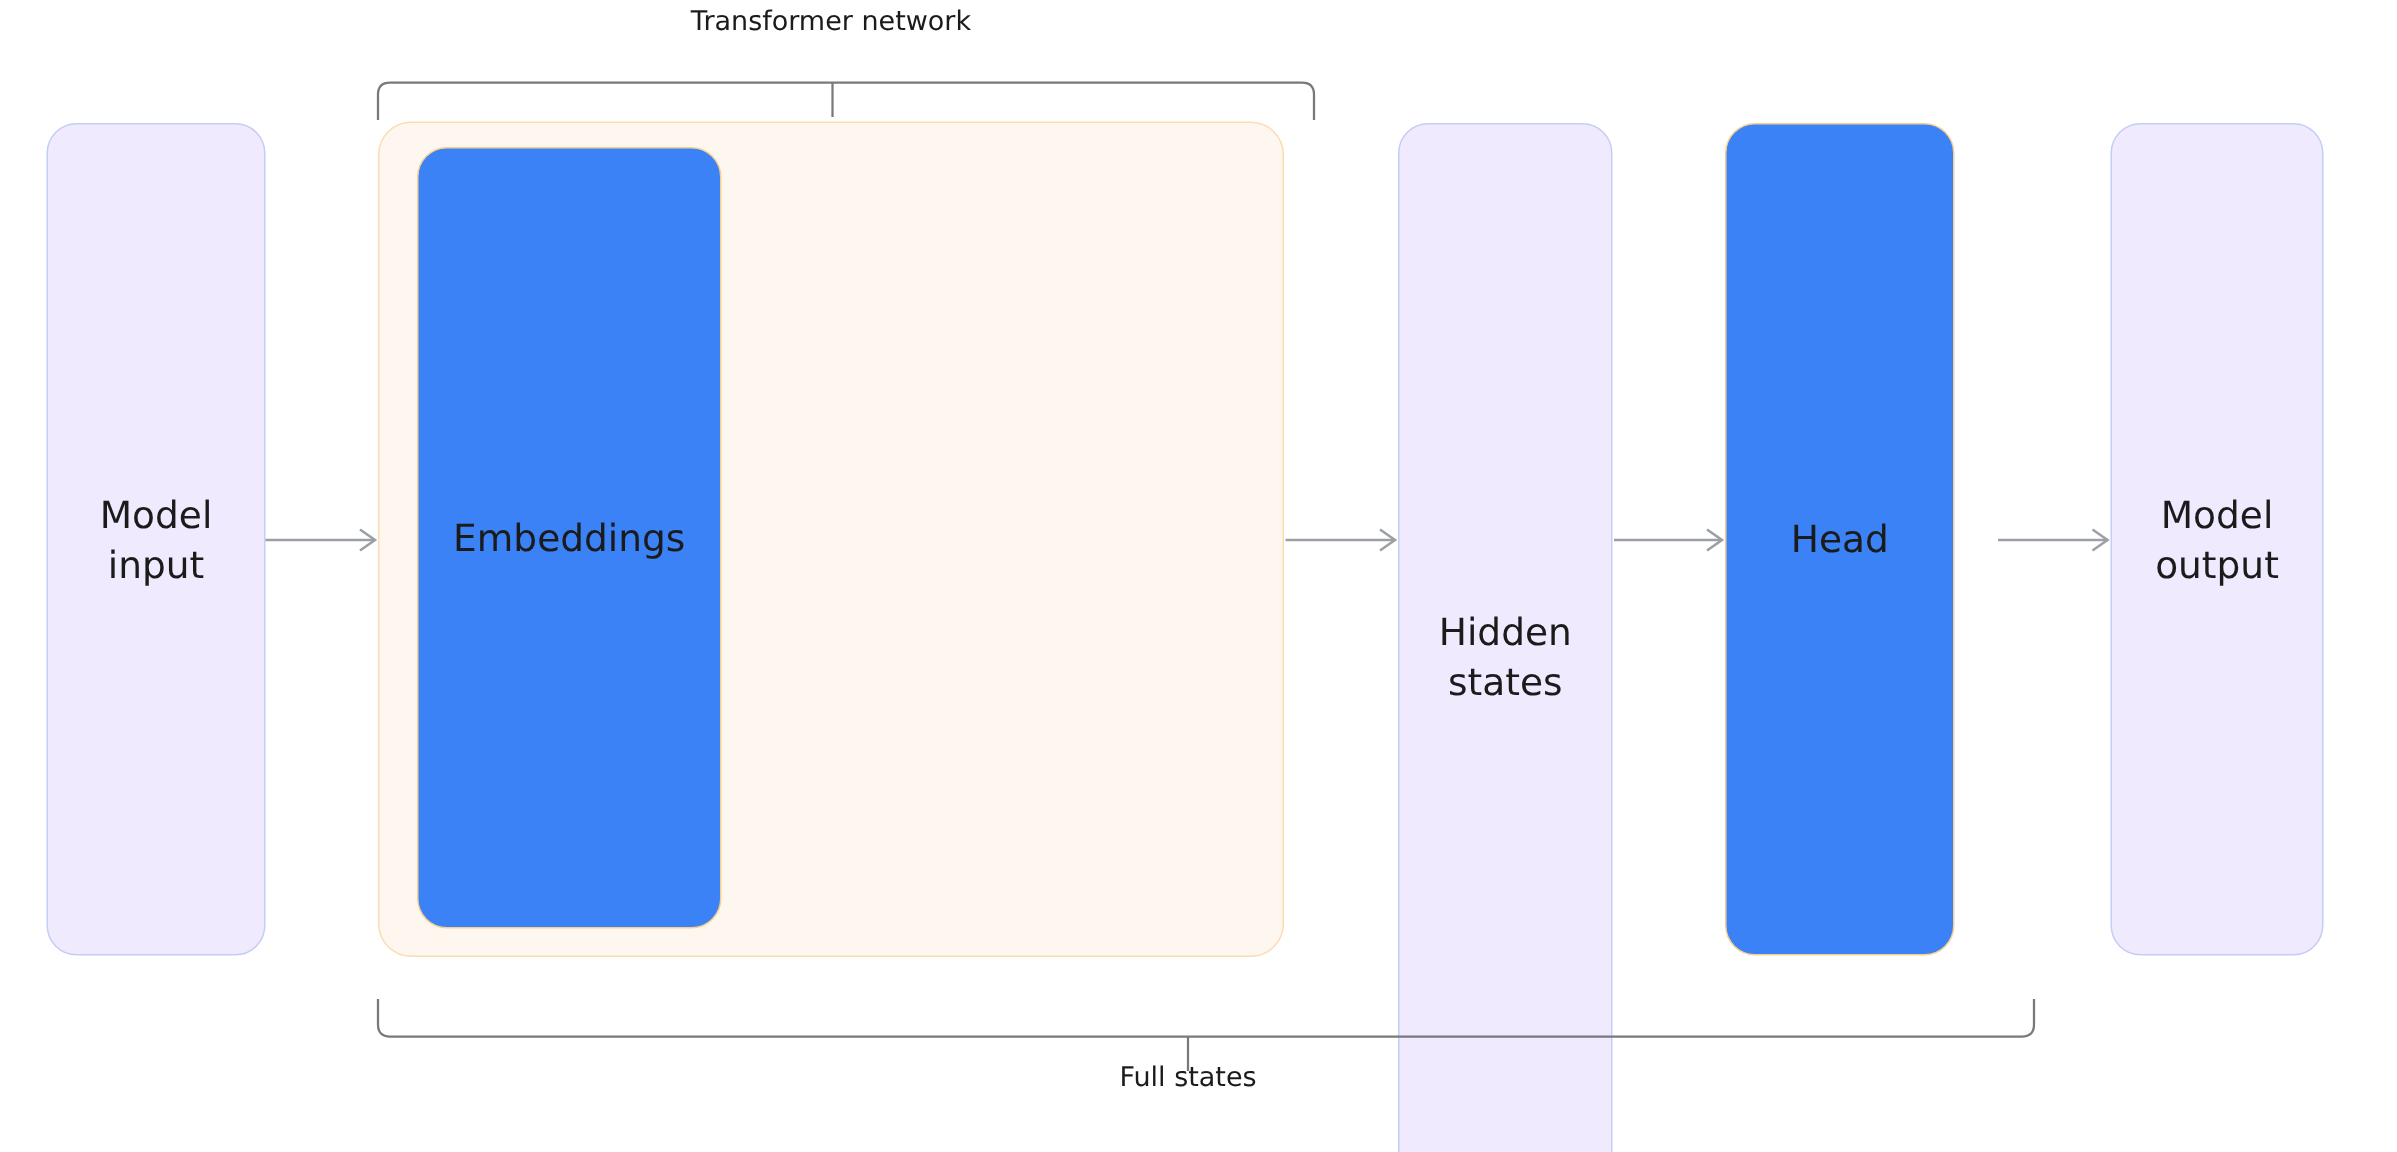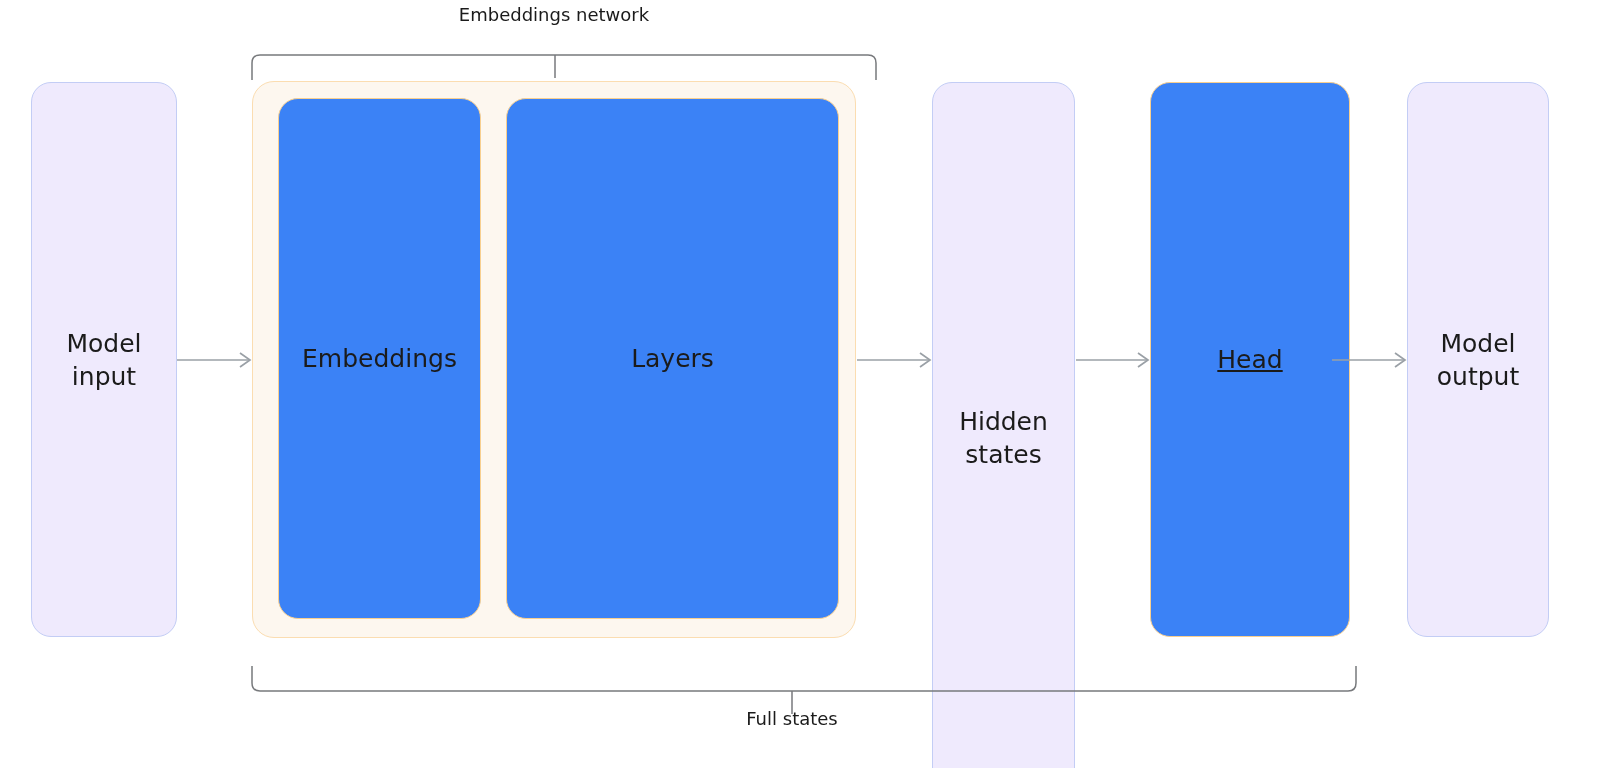--- a/index.html
+++ b/index.html
@@ -88,40 +88,39 @@
     color: #1b1b1b;
     text-align: center;
     white-space: nowrap;
   }
 </style>
 </head>
 <body>
 
 <div id="canvas">
 
-  <div class="bracket-label" style="left:414px; top:4px; width:280px;">Embeddings network</div>
+  <div class="bracket-label" style="left:414px; top:4px; width:280px;">Transformer network</div>
 
   <svg class="bracket-svg" style="left:248px; top:50px;" width="632" height="36" viewBox="0 0 632 36">
     <path class="bracket-path" d="M 4 30 L 4 13 Q 4 5 12 5 L 300 5 L 300 5 L 620 5 Q 628 5 628 13 L 628 30"></path>
     <path class="bracket-path" d="M 307 5 L 307 28"></path>
   </svg>
 
   <div class="container-box" style="left:252px; top:81px; width:604px; height:557px;"></div>
 
   <div class="node purple" style="left:31px; top:82px; width:146px; height:555px;">Model
 input</div>
 
   <div class="node amber" style="left:278px; top:98px; width:203px; height:521px;">Embeddings</div>
 
-  <div class="node amber" style="left:506px; top:98px; width:333px; height:521px;">Layers</div>
 
   <div class="node purple" style="left:932px; top:82px; width:143px; height:711px;">Hidden
 states</div>
 
-  <div class="node amber" style="left:1150px; top:82px; width:200px; height:555px;text-decoration:underline;">Head</div>
+  <div class="node amber" style="left:1150px; top:82px; width:153px; height:555px;">Head</div>
 
   <div class="node purple" style="left:1407px; top:82px; width:142px; height:555px;">Model
 output</div>
 
   <svg class="arrow-svg" style="left:177px; top:350px;" width="78" height="20" viewBox="0 0 78 20">
     <line class="arrow-line" x1="0" y1="10" x2="73" y2="10"></line>
     <polyline class="arrow-head" points="63,3 73,10 63,17"></polyline>
   </svg>
 
   <svg class="arrow-svg" style="left:857px; top:350px;" width="78" height="20" viewBox="0 0 78 20">

